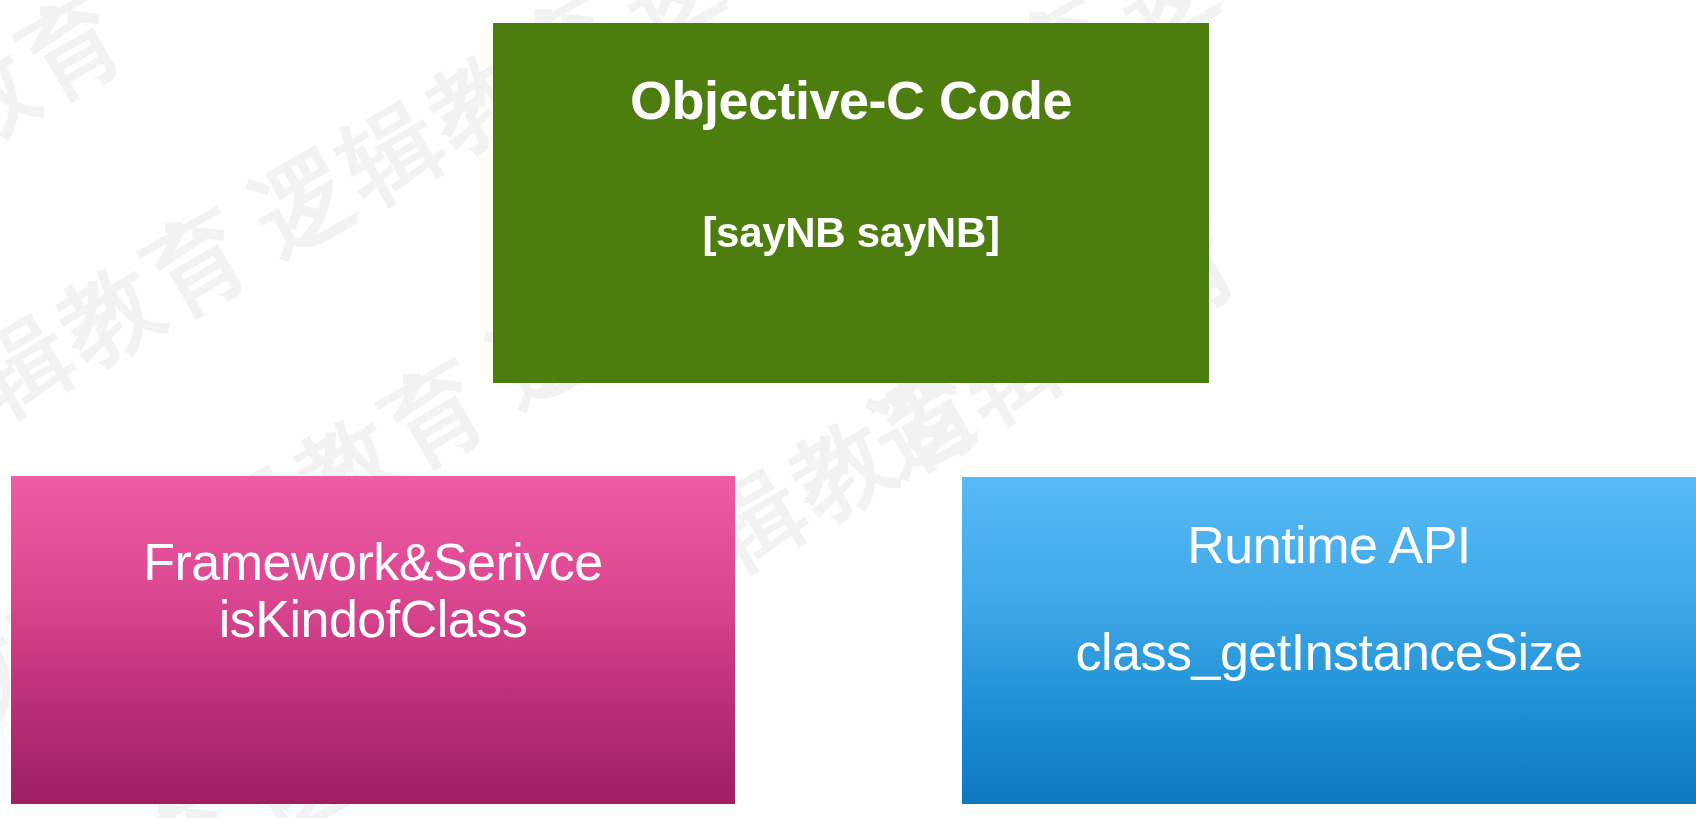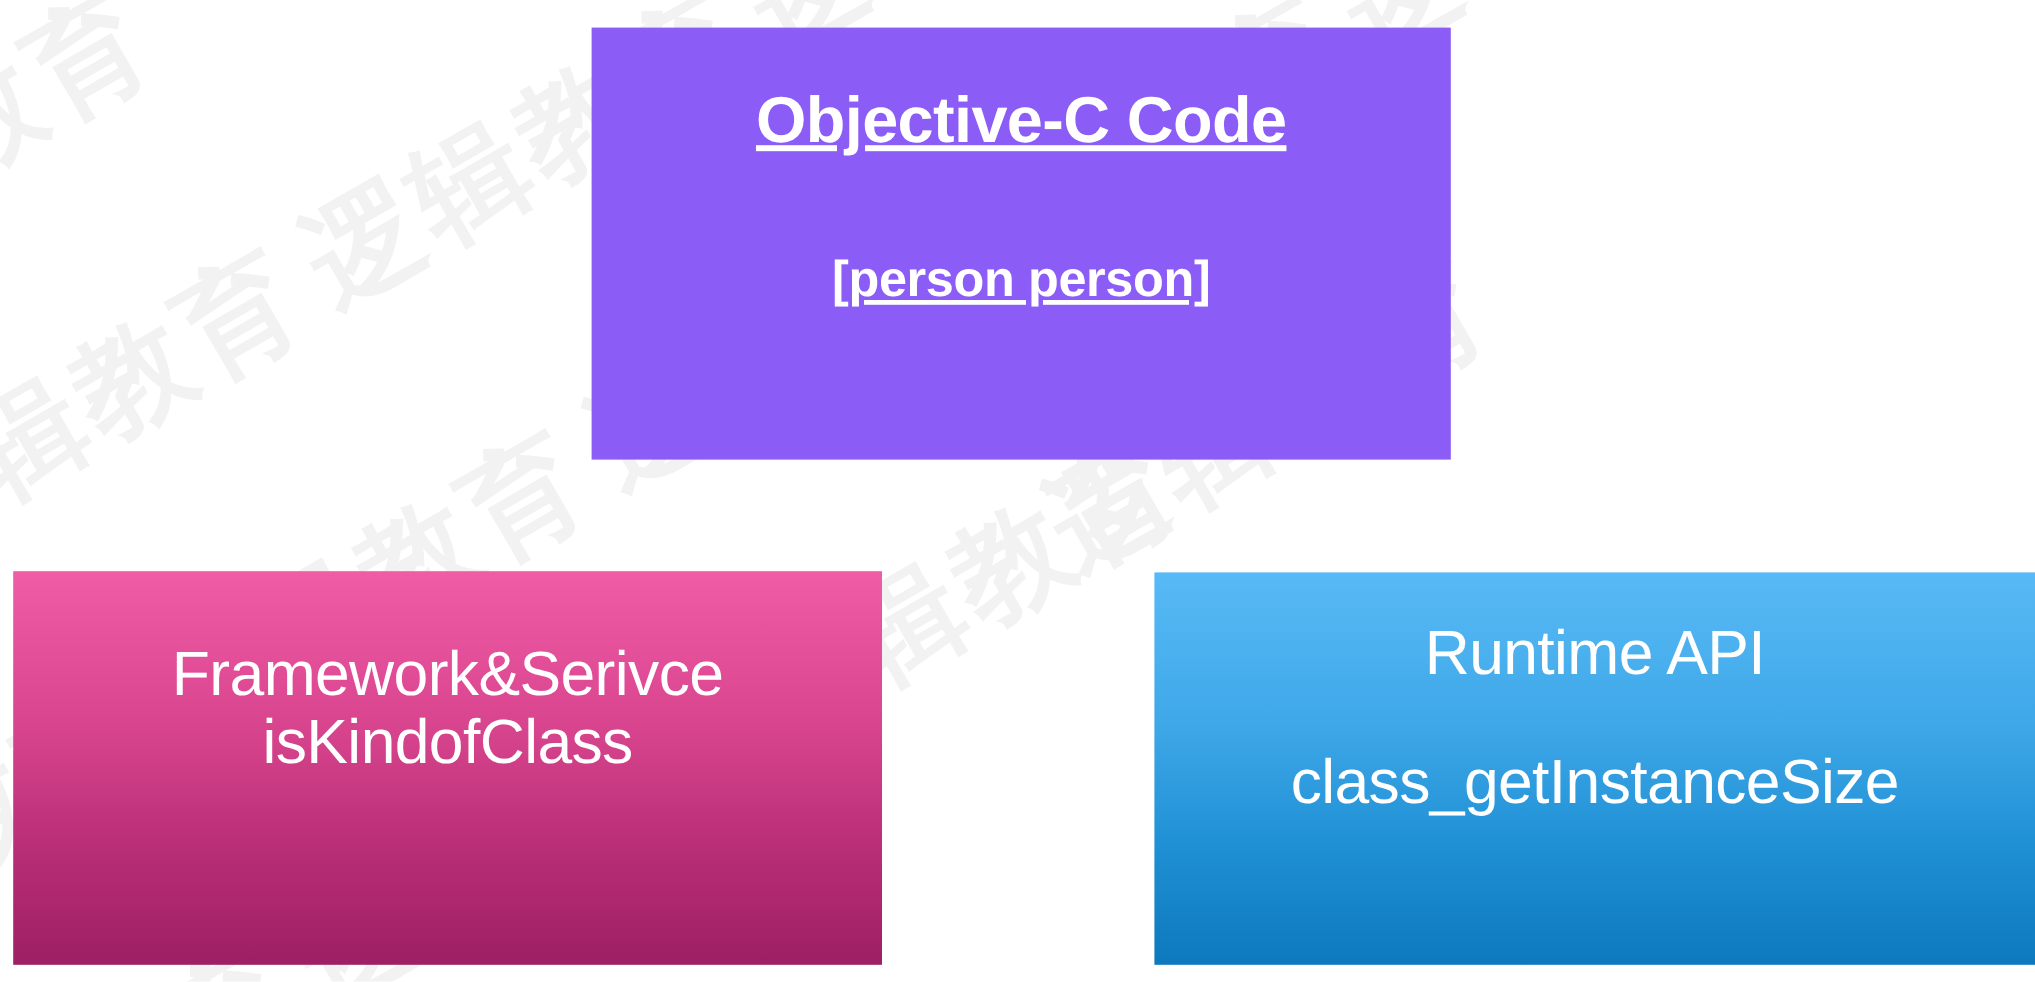--- a/index.html
+++ b/index.html
@@ -61,23 +61,22 @@
     align-items: center;
     color: #ffffff;
     text-align: center;
   }
 
   #box-objc {
     left: 493px;
     top: 23px;
     width: 716px;
     height: 360px;
-    background: #8b5cf6;
+    background: #4d7c0f;
     padding-top: 48px;
-    text-decoration: underline;
   }
   #box-objc .line-title {
     font-size: 54px;
     font-weight: 700;
     line-height: 1.1;
     letter-spacing: -0.5px;
   }
   #box-objc .line-sub {
     font-size: 42px;
     font-weight: 700;
@@ -163,21 +162,21 @@
     <span class="wm-text wm-row-offset">逻辑教育</span>
     <span class="wm-text wm-row-offset">逻辑教育</span>
     <span class="wm-text wm-row-offset">逻辑教育</span>
 
     <span class="wm-text">逻辑教育</span>
 
   </div>
 
   <div class="box" id="box-objc">
     <div class="line-title">Objective-C Code</div>
-    <div class="line-sub">[person person]</div>
+    <div class="line-sub">[sayNB sayNB]</div>
   </div>
 
   <div class="box" id="box-framework">
     <div class="line-title">Framework&amp;Serivce</div>
     <div class="line-sub">isKindofClass</div>
   </div>
 
   <div class="box" id="box-runtime">
     <div class="line-title">Runtime API</div>
     <div class="line-sub">class_getInstanceSize</div>

